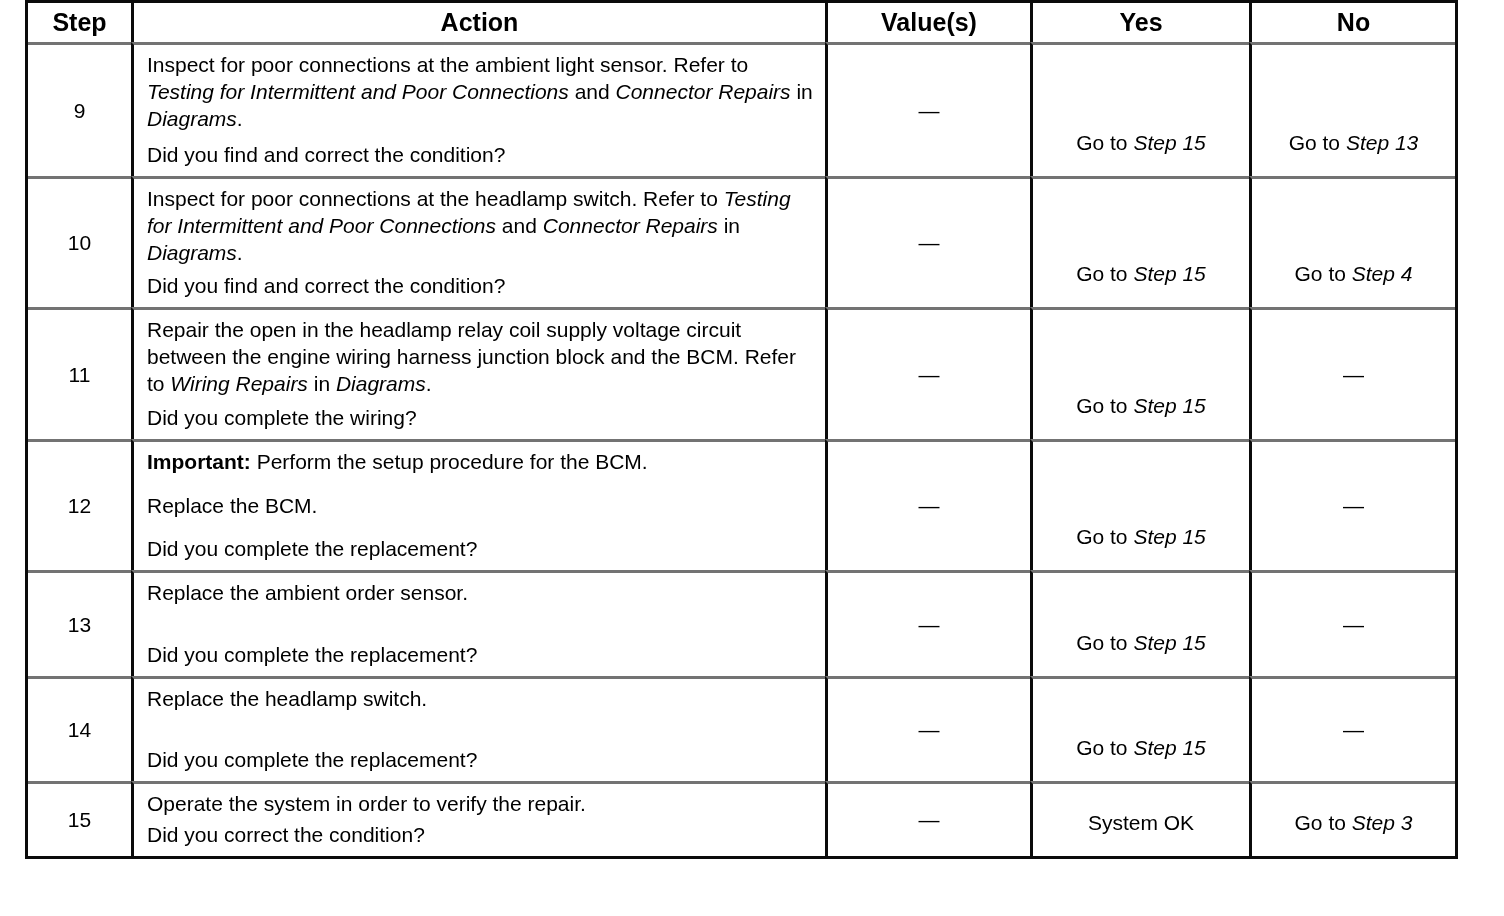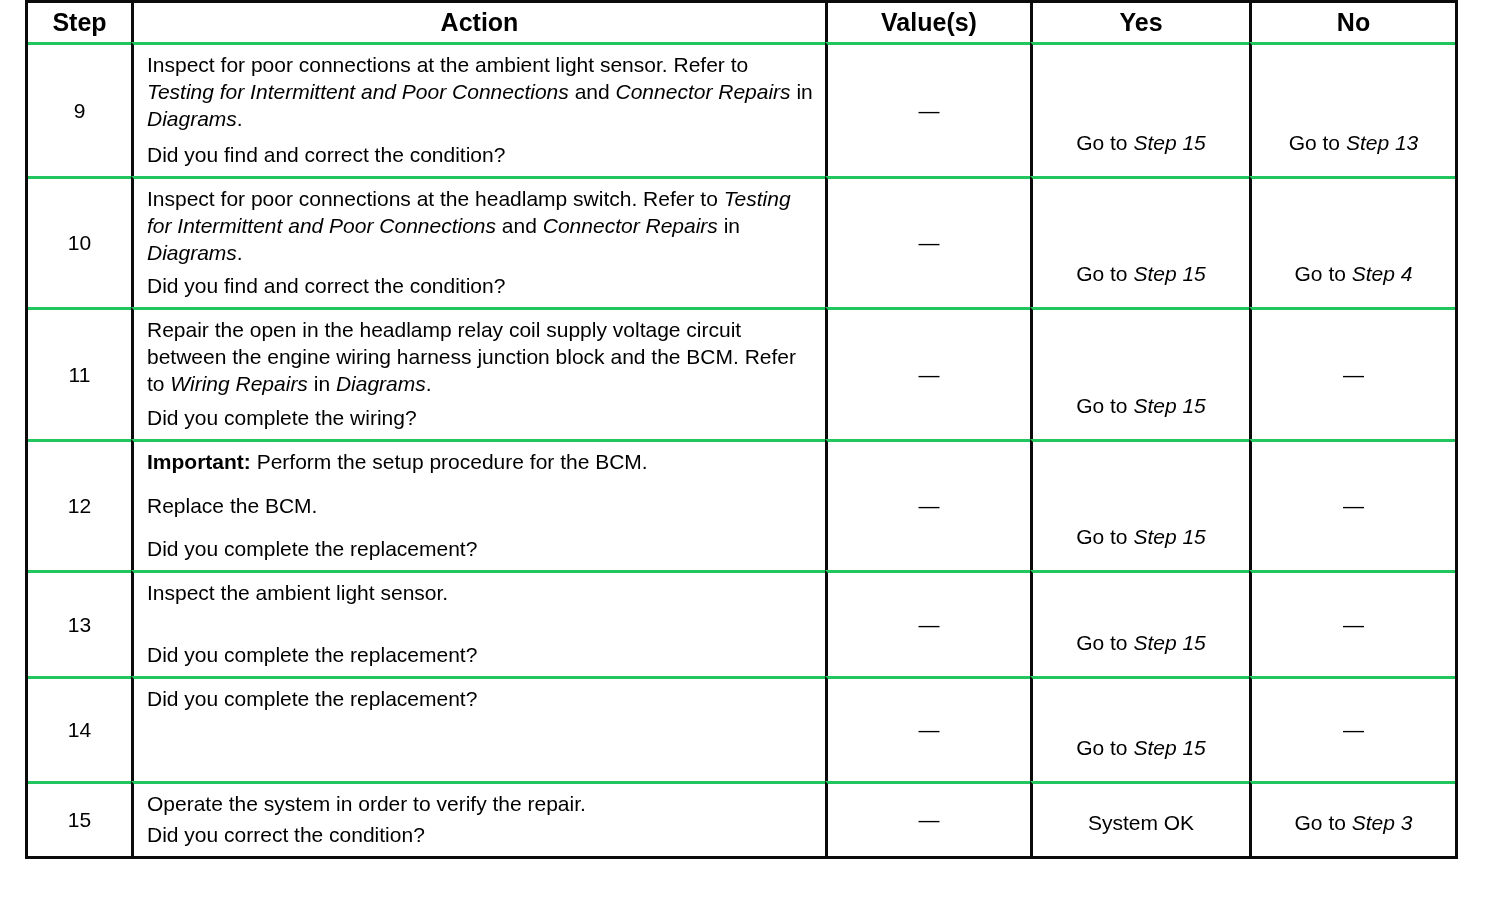--- a/index.html
+++ b/index.html
@@ -25,21 +25,21 @@
     margin-left: 25px;
     width: 1427px;
     display: grid;
     grid-template-columns: 103px 694px 205px 219px 206px;
     grid-template-rows: 39px 134px 131px 132px 131px 106px 105px 75px;
     border: 3px solid #0b0b0b;
   }
   .row { display: contents; }
   .cell {
     border-left: 3px solid #0b0b0b;
-    border-top: 3px solid #22c55e;
+    border-top: 3px solid #737373;
     box-sizing: border-box;
     overflow: hidden;
     background: #fff;
   }
   .col1 { border-left: none; }
   .hdr .cell { border-top: none; }
   .hc {
     display: flex;
     align-items: center;
     justify-content: center;
@@ -165,36 +165,39 @@
           </div>
     <div class="cell c-no mid">
             <div><span>—</span></div>
           </div>
   </div>
 
   <div class="row">
     <div class="cell col1 c-step">13</div>
     <div class="cell c-action">
       <div class="paras">
-              <div class="para"><span>Inspect the ambient light sensor.</span></div>
+              <div class="para"><span>Replace the ambient order sensor.</span></div>
             </div>
       <div class="question">Did you complete the replacement?</div>
     </div>
     <div class="cell c-value">—</div>
     <div class="cell c-yes bot">
             <div><span>Go to </span><span class="it">Step 15</span></div>
           </div>
     <div class="cell c-no mid">
             <div><span>—</span></div>
           </div>
   </div>
 
   <div class="row">
     <div class="cell col1 c-step">14</div>
     <div class="cell c-action">
+      <div class="paras">
+              <div class="para"><span>Replace the headlamp switch.</span></div>
+            </div>
       <div class="question">Did you complete the replacement?</div>
     </div>
     <div class="cell c-value">—</div>
     <div class="cell c-yes bot">
             <div><span>Go to </span><span class="it">Step 15</span></div>
           </div>
     <div class="cell c-no mid">
             <div><span>—</span></div>
           </div>
   </div>

